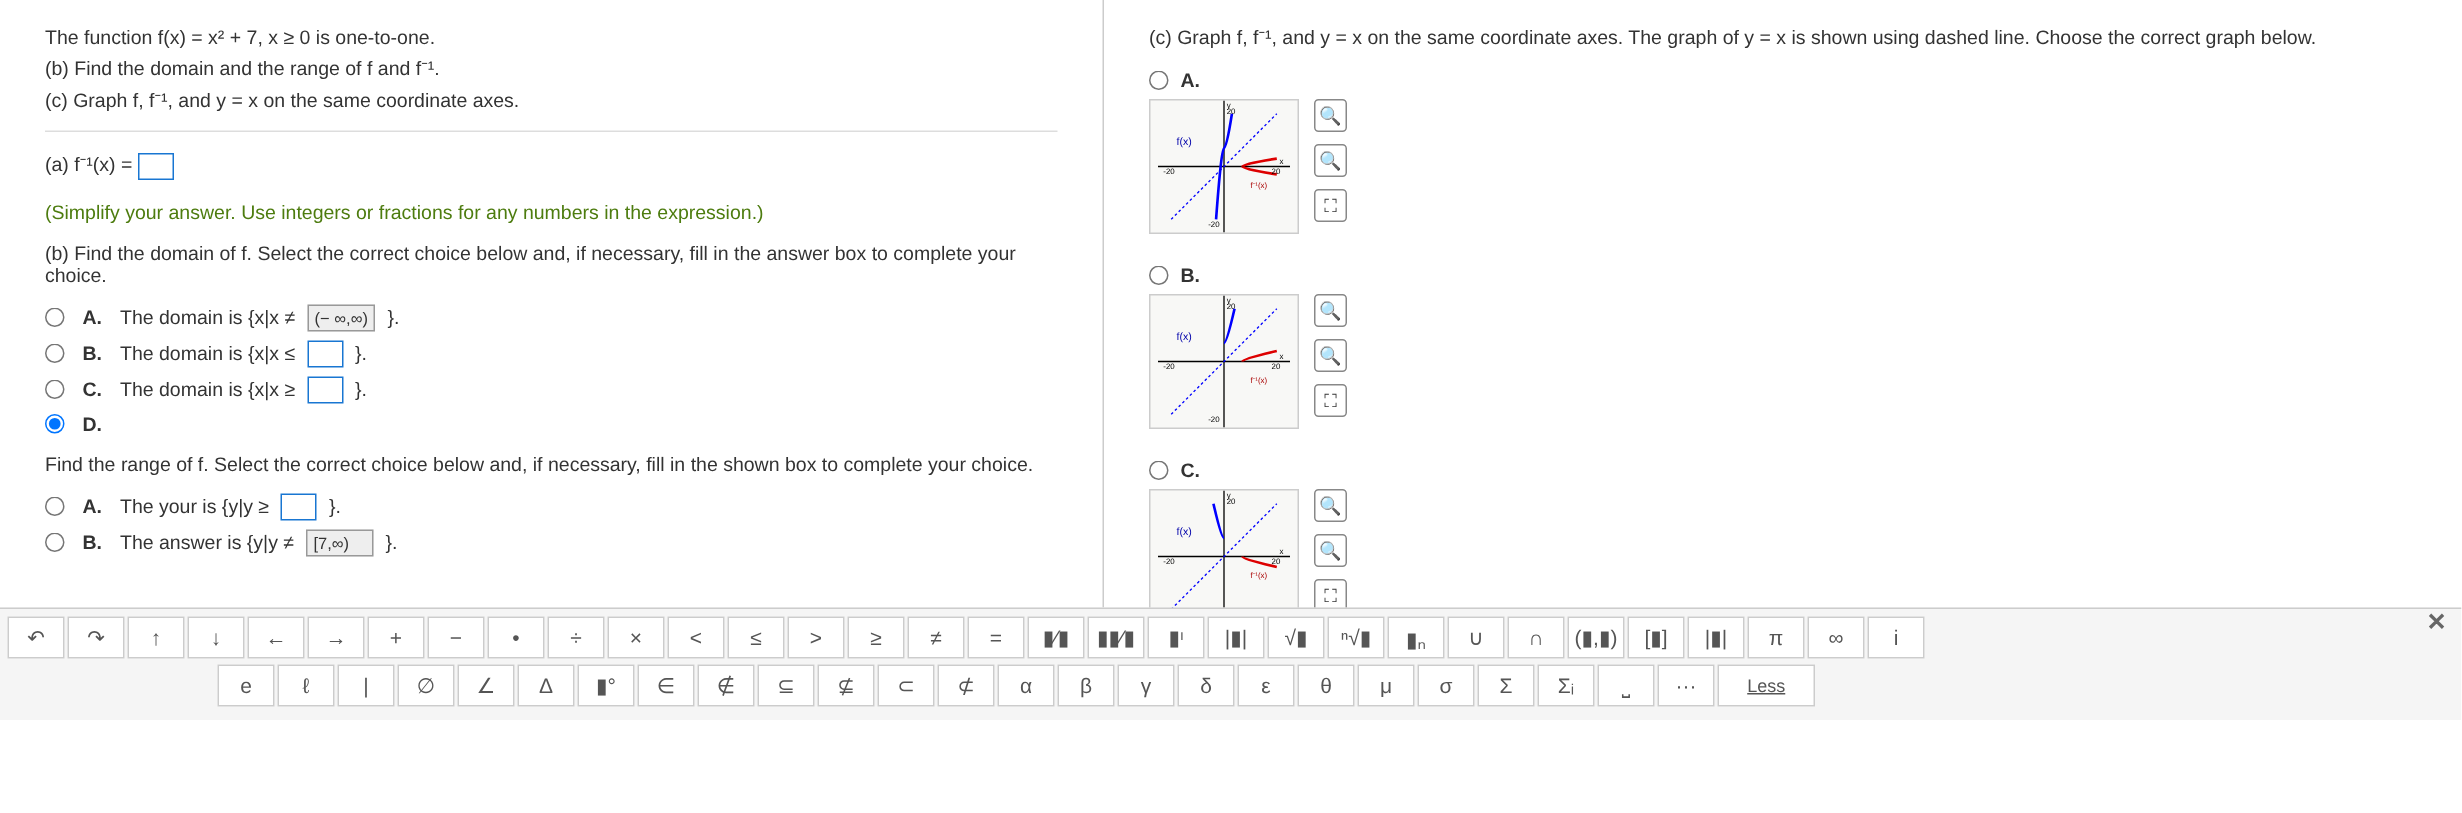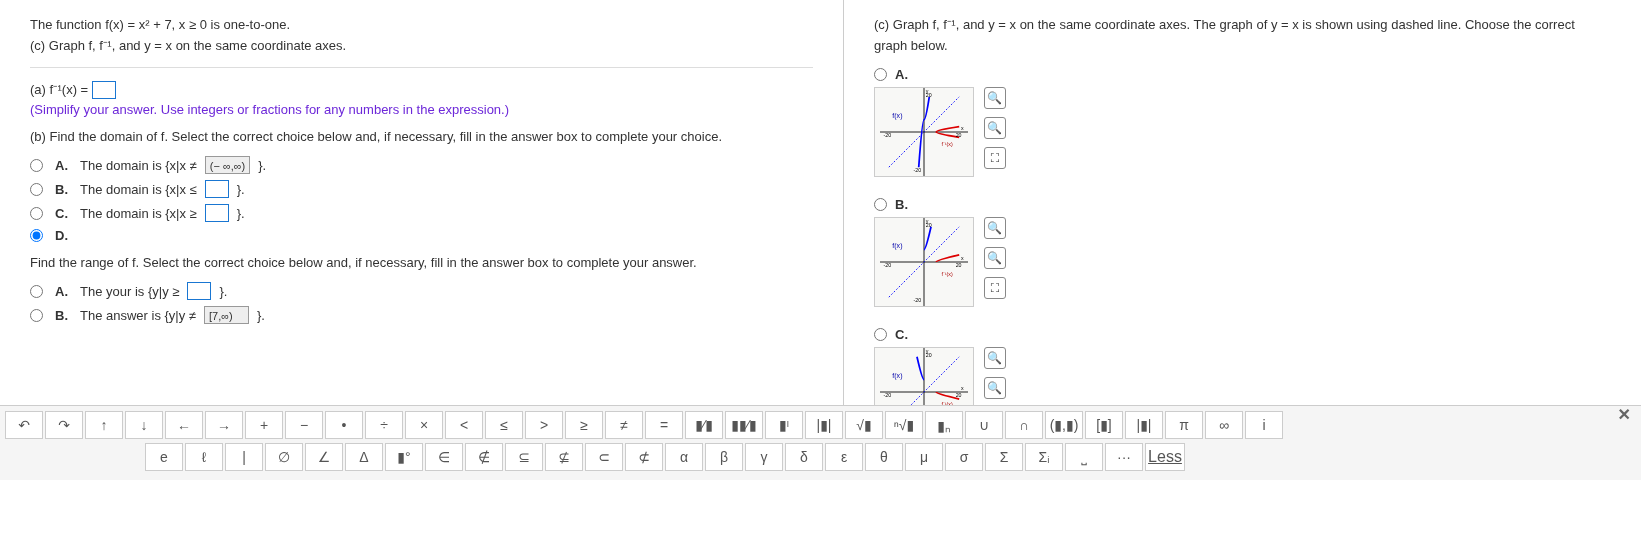--- a/index.html
+++ b/index.html
@@ -1,52 +1,53 @@
 <!DOCTYPE html>
 <html><head>
   <meta charset="utf-8">
   <style>
     * { box-sizing: border-box; margin: 0; padding: 0; }
     body { font-family: Arial, sans-serif; font-size: 13px; color: #333; background: #fff; }
     .container { display: flex; width: 1641px; height: 405px; }
-    .left-panel { width: 844px; padding: 15px 30px; border-right: 1px solid #ccc; overflow-y: auto; position: relative; }
+    .left-panel { width: 736px; padding: 15px 30px; border-right: 1px solid #ccc; overflow-y: auto; position: relative; }
     .right-panel { flex: 1; padding: 15px 30px; }
     .question-text { line-height: 1.6; margin-bottom: 10px; }
-    .instruction { color: #6d28d9; margin-top: 3px; }
+    .instruction { color: #4d7c0f; margin-top: 14px; }
     .section { margin-top: 12px; }
     .choice-row { display: flex; align-items: center; margin: 6px 0; gap: 8px; }
     .choice-row input[type="radio"] { margin-right: 4px; }
     .choice-label { font-weight: bold; margin-right: 4px; }
     .answer-box { display: inline-block; width: 24px; height: 18px; border: 1px solid #1976d2; background: #fff; vertical-align: middle; }
     .answer-box-filled { display: inline-block; min-width: 45px; height: 18px; border: 1px solid #999; background: #eee; padding: 0 4px; font-size: 11px; line-height: 18px; vertical-align: middle; }
 
     .graph-choices { display: flex; flex-wrap: wrap; gap: 20px; margin-top: 10px; }
     .graph-choice { display: flex; flex-direction: column; width: 420px; }
     .graph-choice-header { display: flex; align-items: center; gap: 8px; margin-bottom: 5px; font-weight: bold; }
     .graph-row { display: flex; align-items: flex-start; gap: 10px; }
     .graph-box { width: 100px; height: 90px; border: 1px solid #ccc; position: relative; background: #f8f8f6; }
     .graph-controls { display: flex; flex-direction: column; gap: 8px; }
     .graph-btn { width: 22px; height: 22px; border: 1px solid #888; border-radius: 3px; background: #fff; display: flex; align-items: center; justify-content: center; cursor: pointer; font-size: 12px; }
     .graph-svg { width: 100%; height: 100%; }
 
     .toolbar { width: 1641px; background: #f5f5f5; border-top: 1px solid #ccc; padding: 5px; }
     .toolbar-row { display: flex; gap: 2px; margin-bottom: 4px; align-items: center; }
     .tool-btn { width: 38px; height: 28px; border: 1px solid #ccc; background: #fff; display: flex; align-items: center; justify-content: center; cursor: pointer; font-size: 14px; color: #555; }
-    .tool-btn.less { width: 40px; font-size: 16px; text-decoration: underline; }
+    .tool-btn.less { width: 65px; font-size: 12px; text-decoration: underline; }
     .close-x { position: absolute; right: 10px; font-size: 16px; font-weight: bold; cursor: pointer; color: #666; }
     .toolbar-wrap { position: relative; }
     .indent { margin-left: 140px; }
   </style>
 </head>
 <body>
 
 <div class="container">
   <div class="left-panel">
     <div class="question-text">
       <div>The function f(x) = x² + 7, x ≥ 0 is one-to-one.</div>
+      <div>(b) Find the domain and the range of f and f⁻¹.</div>
       <div>(c) Graph f, f⁻¹, and y = x on the same coordinate axes.</div>
     </div>
     <hr style="margin:8px 0;border:none;border-top:1px solid #ddd;">
 
     <div class="section">
       <span>(a) f⁻¹(x) = </span>
       <span class="answer-box"></span>
       <div class="instruction">(Simplify your answer. Use integers or fractions for any numbers in the expression.)</div>
     </div>
 
@@ -73,21 +74,21 @@
         <span>The domain is {x|x ≥ </span>
         <span class="answer-box"></span>
         <span>}.</span>
       </div>
       <div class="choice-row">
         <input type="radio" name="domain" checked="" style="">
         <span class="choice-label">D.</span>
       </div>
     </div>
 
-    <div class="section">Find the range of f. Select the correct choice below and, if necessary, fill in the answer box to complete your answer.</div>
+    <div class="section">Find the range of f. Select the correct choice below and, if necessary, fill in the shown box to complete your choice.</div>
 
     <div class="section">
       <div class="choice-row">
         <input type="radio" name="range" style="">
         <span class="choice-label">A.</span>
         <span>The your is {y|y ≥ </span>
         <span class="answer-box"></span>
         <span>}.</span>
       </div>
       <div class="choice-row">

